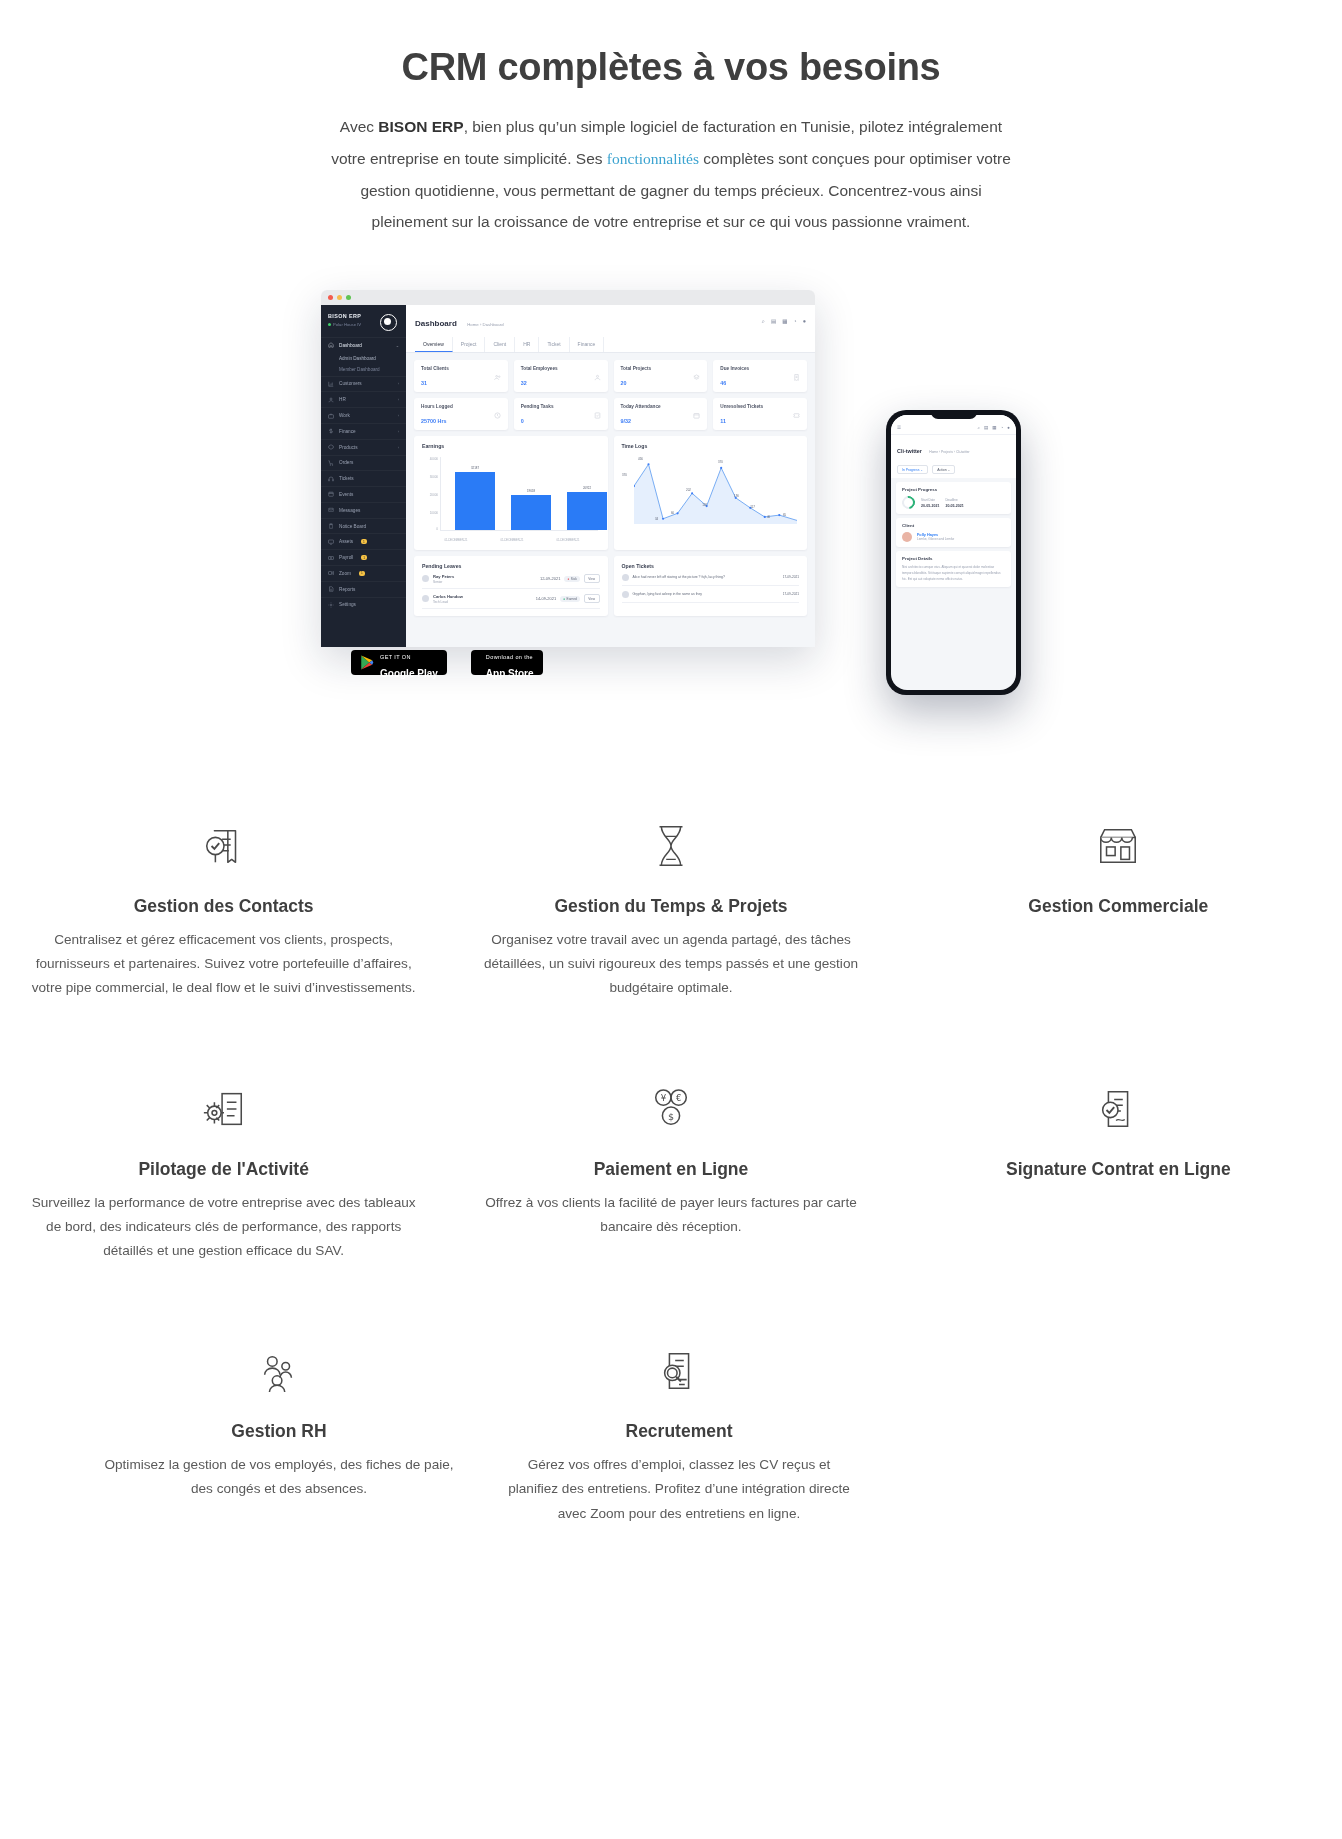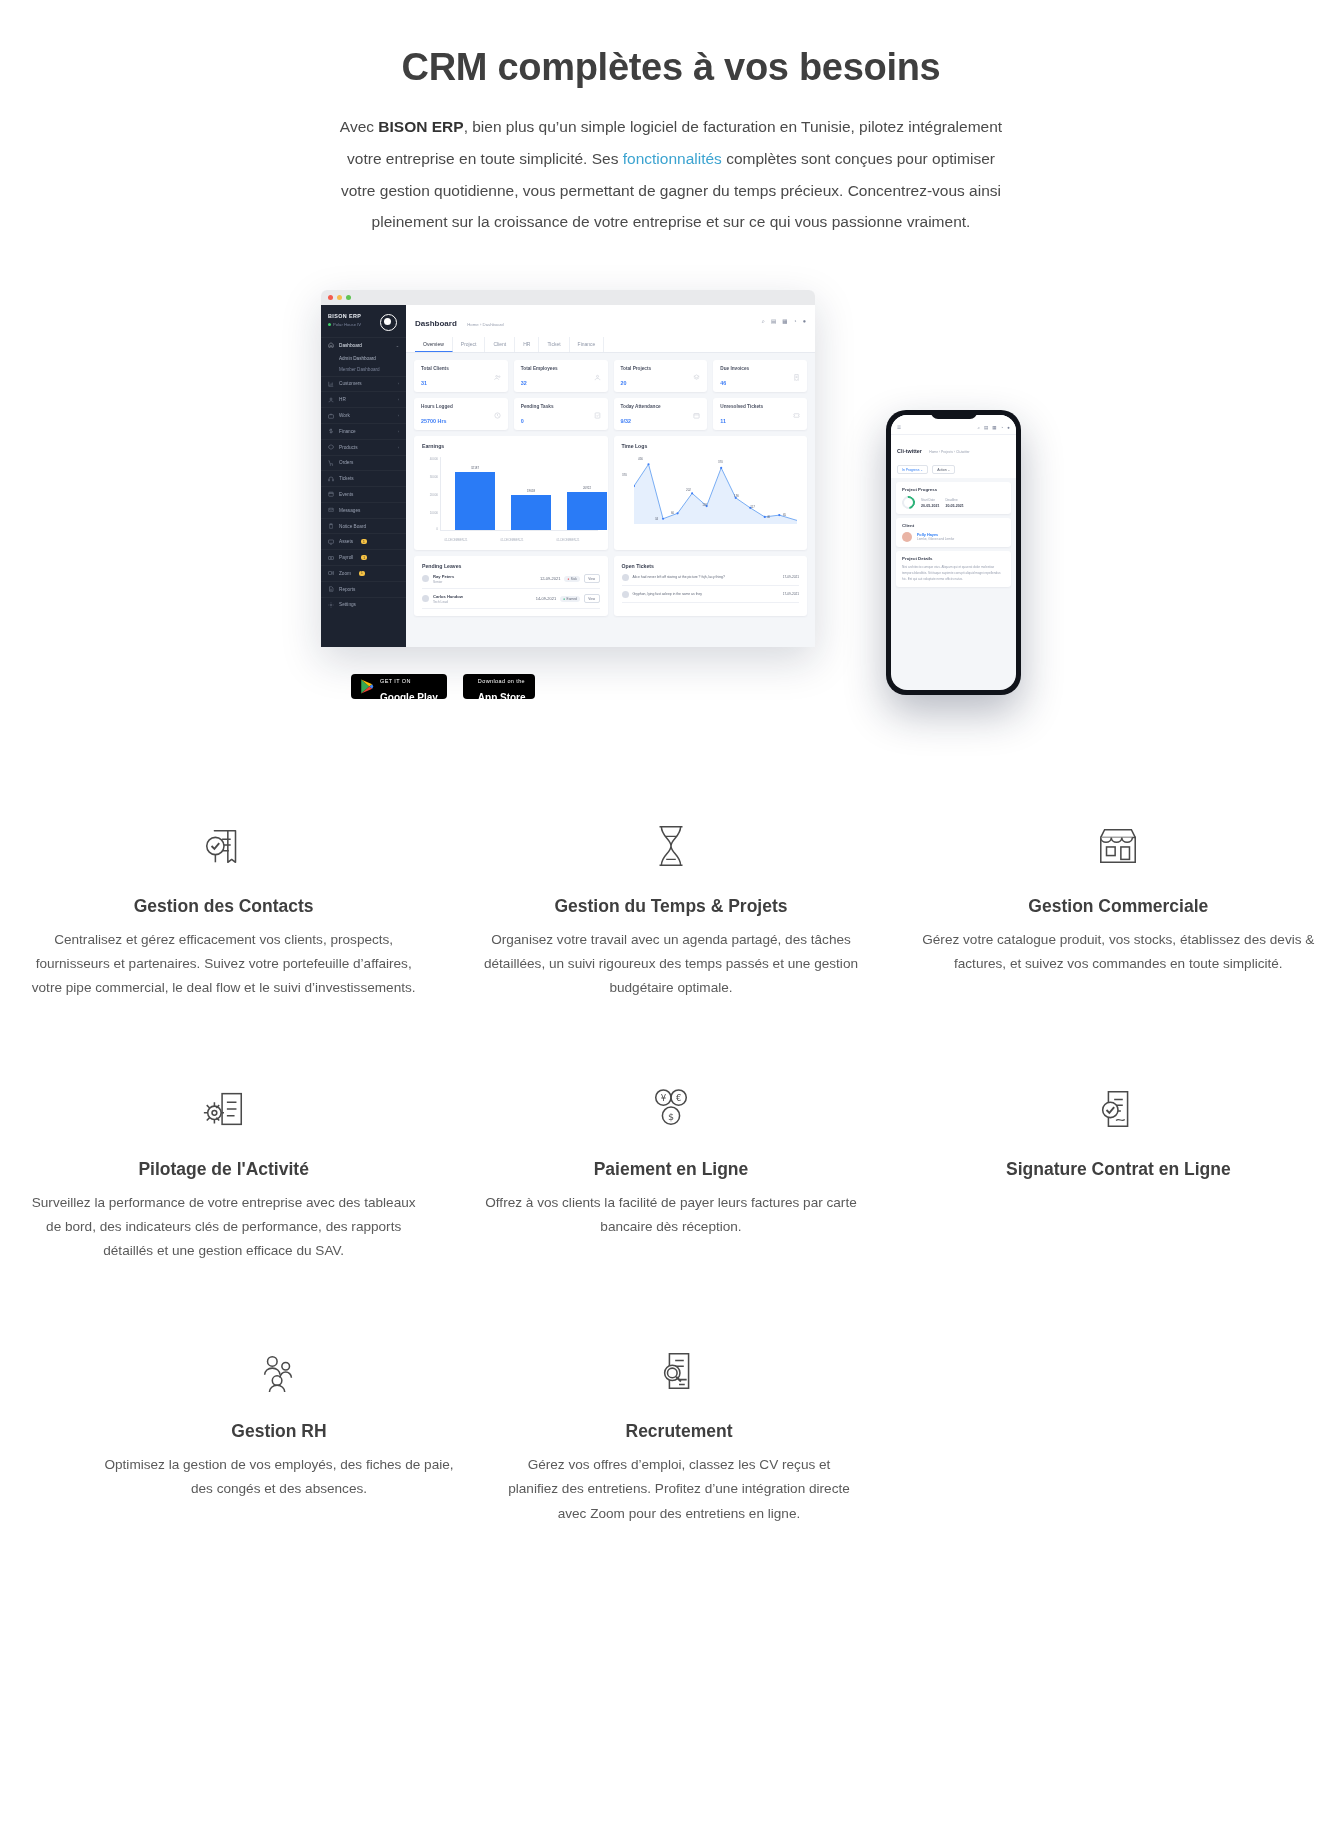--- a/index.html
+++ b/index.html
@@ -29,21 +29,21 @@
   }
   .hero-p {
     width: 680px;
     margin: 22px auto 0;
     font-size: 15.5px;
     line-height: 2.05;
     color: #4a4a4a;
     text-align: center;
   }
   .hero-p b { font-weight: 700; color: #333; }
-  .hero-p a { color: #3ba3d0; text-decoration: none; }
+  .hero-p a { color: #3ba3d0; text-decoration: none; font-family: Liberation Serif, serif; }
 
   
   .showcase {
     position: relative;
     width: 700px;
     margin: 52px auto 0;
     height: 420px;
   }
   .browser {
     position: absolute;
@@ -198,21 +198,21 @@
   .ring {
     width:13px; height:13px; border-radius:50%;
     border:2px solid #eaedf2; border-top-color:#2fb37a; border-right-color:#2fb37a;
     transform: rotate(35deg);
   }
   .ph-mini { font-size:3.1px; color:#98a0b0; }
   .ph-mini b { display:block; font-size:3.6px; color:#3d4354; margin-top:1.5px; }
   .ph-body { font-size:3.1px; color:#9aa1b1; line-height:1.85; }
 
   
-  .stores { position: absolute; left: 0; top: 384px; display: flex; gap: 16px; padding-left: 30px; }
+  .stores { position: absolute; left: 0; top: 360px; display: flex; gap: 24px; padding-left: 30px; }
   .store {
     height: 25px; background: #000; border-radius: 4px; color: #fff;
     display: flex; align-items: center; gap: 6px; padding: 0 9px;
   }
   .store .s1 { font-size: 5.5px; letter-spacing: .4px; line-height: 1.25; }
   .store .s2 { font-size: 10px; font-weight: 700; line-height: 1.05; }
   .play-ico { width: 14px; height: 15px; position: relative; }
   .apple { font-size: 16px; line-height: 1; }
 
   
@@ -697,21 +697,20 @@
         <div class="ficon">
           <svg width="46" height="44" viewBox="0 0 48 46" fill="none" stroke="#4a4a4a" stroke-width="1.6">
             <path d="M6 14h36v26H6z"></path>
             <path d="M6 14l4-8h28l4 8"></path>
             <path d="M6 14c0 3 2.5 5 5.5 5S17 17 17 14c0 3 2.5 5 5.5 5S28 17 28 14c0 3 2.5 5 5.5 5S39 17 39 14" fill="#fff"></path>
             <rect x="12" y="24" width="9" height="9"></rect>
             <rect x="27" y="24" width="9" height="13"></rect>
           </svg>
         </div>
         <div class="ftitle">Gestion Commerciale</div>
-        <div class="fdesc">Gérez votre catalogue produit, vos stocks, établissez des devis &amp; factures, et suivez vos commandes en toute simplicité.</div>
       </div>
     </div>
 
     <div class="frow frow2">
       <div class="fcell">
         <div class="ficon">
           <svg width="46" height="46" viewBox="0 0 48 48" fill="none" stroke="#4a4a4a" stroke-width="1.6">
             <rect x="22" y="8" width="20" height="32"></rect>
             <path d="M27 17h10M27 24h10M27 31h8"></path>
             <circle cx="14" cy="28" r="7"></circle>

